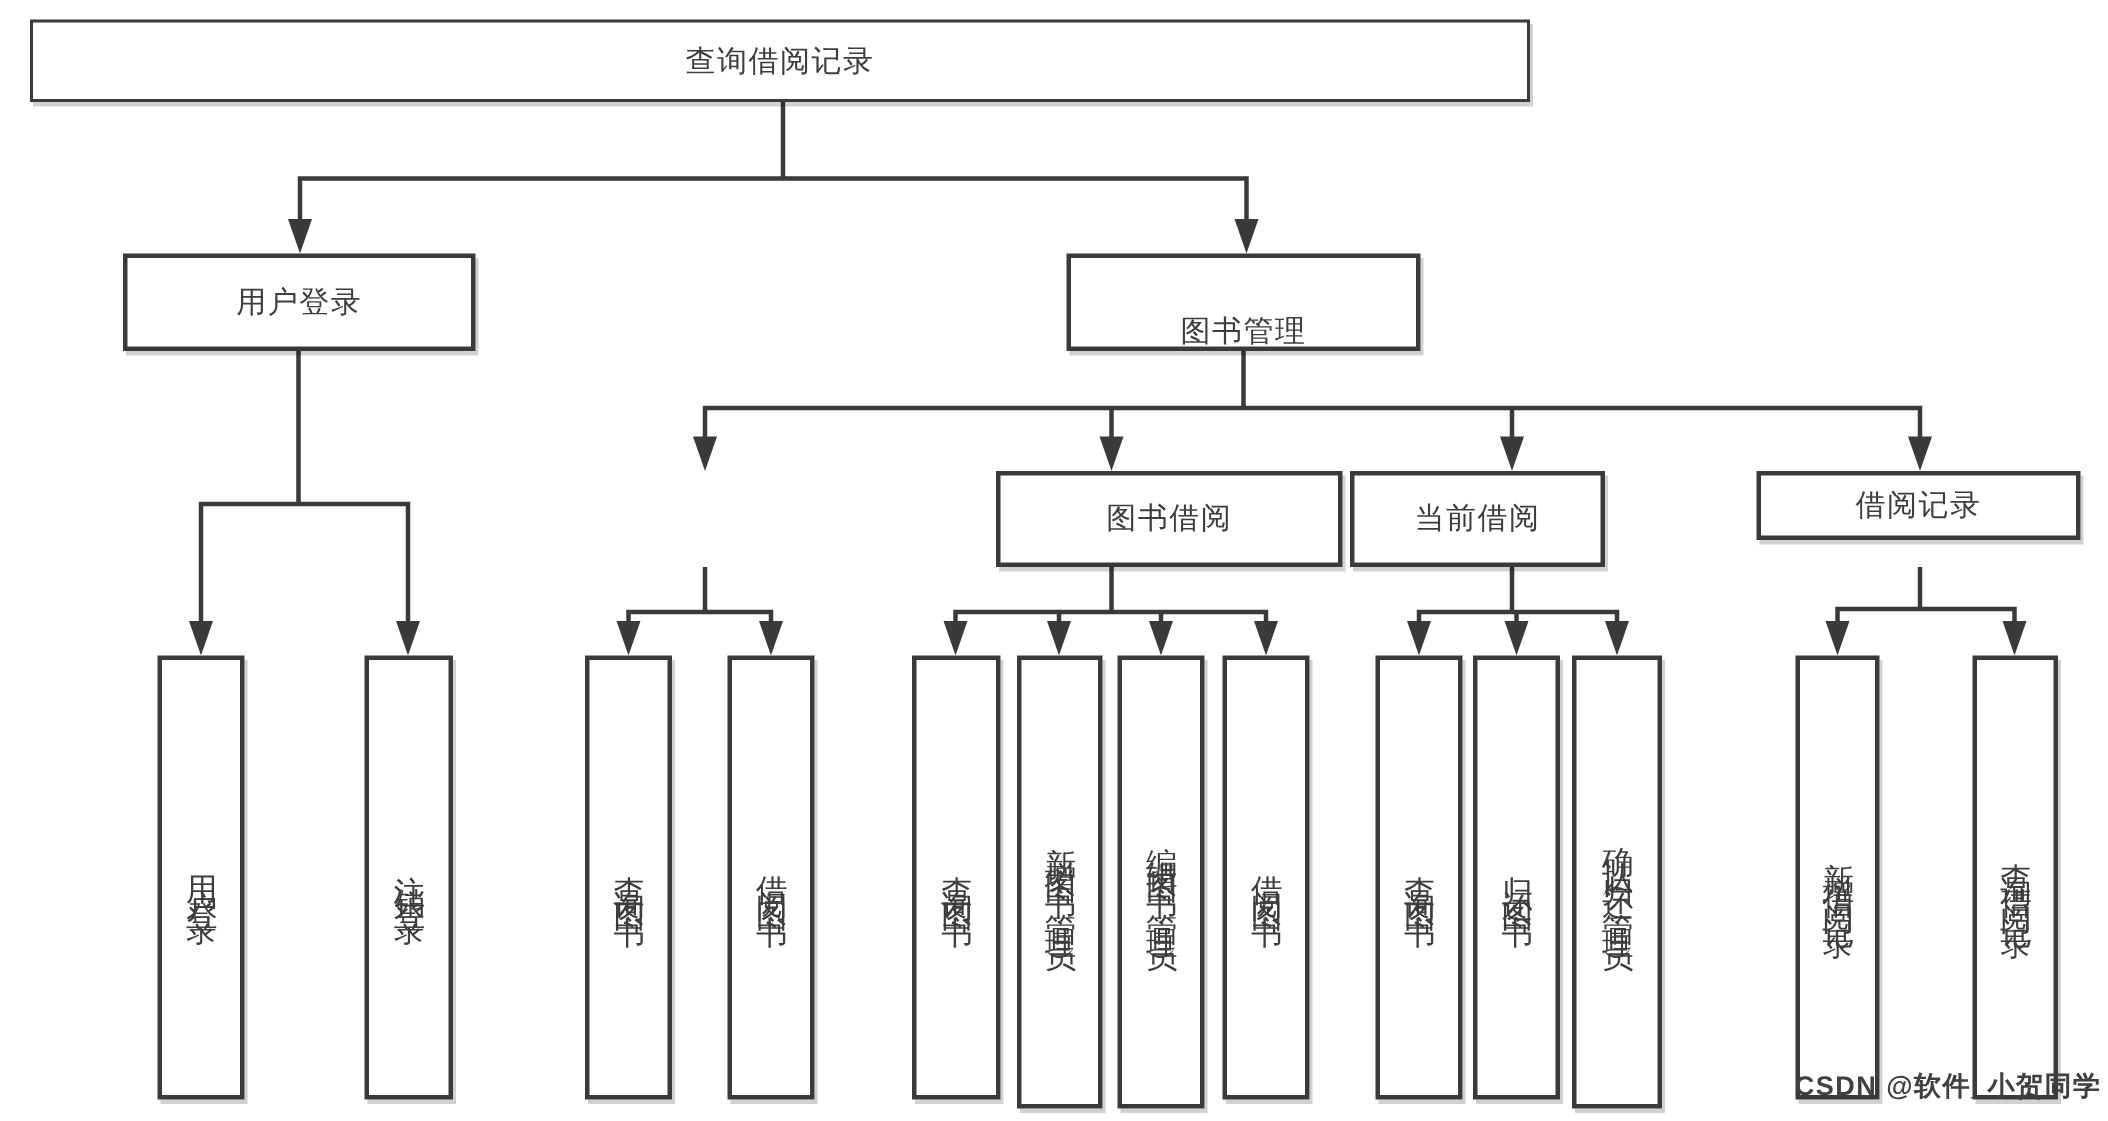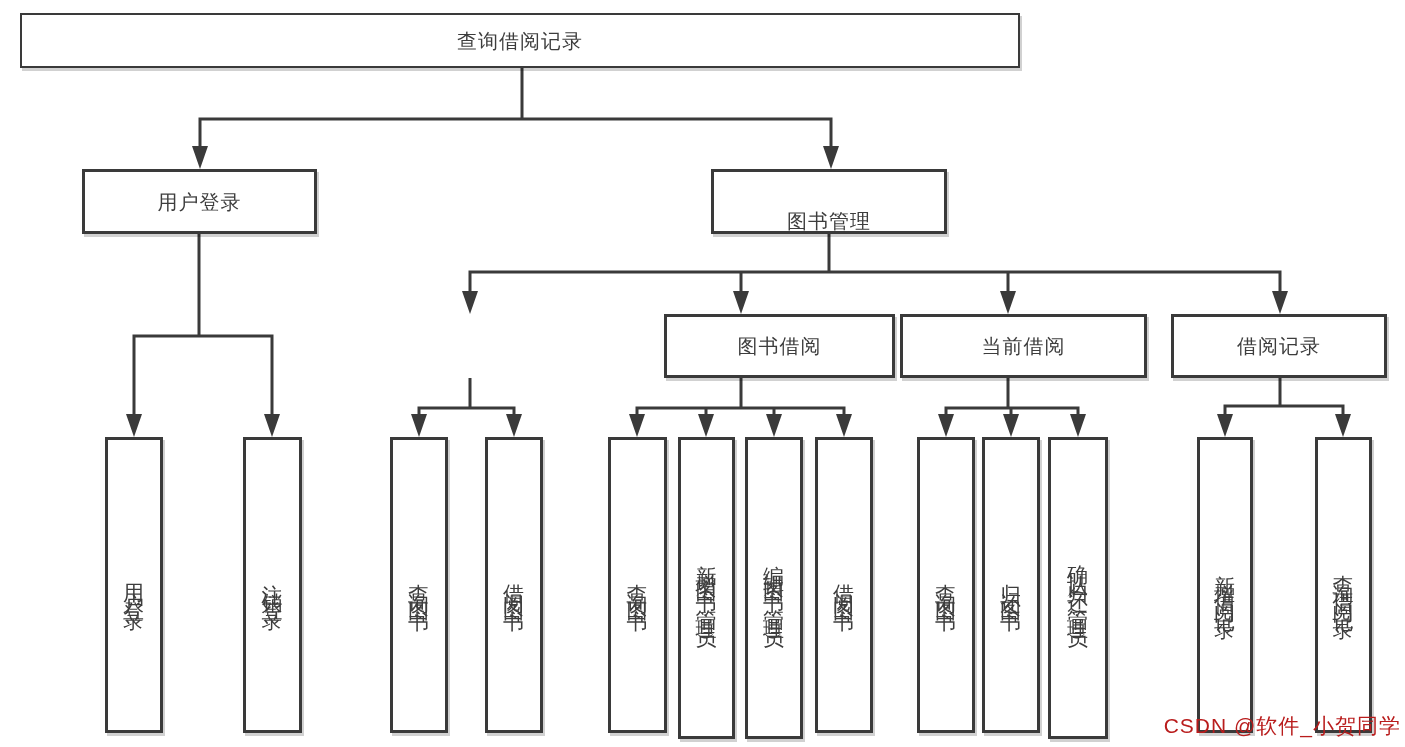--- a/index.html
+++ b/index.html
@@ -43,24 +43,25 @@
     writing-mode: vertical-rl;
     text-orientation: upright;
     font-size: 21px;
     letter-spacing: 9px;
     line-height: 1;
   }
   #watermark {
     position: absolute;
     top: 712px;
     right: 4px;
-    font-size: 21px;
-    color: #b91c1c;
+    font-size: 18px;
+    color: #404040;
     letter-spacing: 1px;
     white-space: nowrap;
+    font-weight: bold;
   }
 </style>
 </head>
 <body>
 
 <div id="canvas">
 
   <svg id="connector-layer" viewBox="0 0 1405 747" xmlns="http://www.w3.org/2000/svg">
     <g stroke="#3a3a3a" stroke-width="3" fill="none">
 
@@ -111,24 +112,24 @@
   <div class="node h-box" style="left:82px; top:169px; width:235px; height:65px;">
     <span>用户登录</span>
   </div>
   <div class="node h-box" style="left:711px; top:169px; width:236px; height:65px;align-items:flex-end;">
     <span>图书管理</span>
   </div>
 
   <div class="node h-box" style="left:664px; top:314px; width:231px; height:64px;">
     <span>图书借阅</span>
   </div>
-  <div class="node h-box" style="left:900px; top:314px; width:247px; height:64px;">
+  <div class="node h-box" style="left:900px; top:314px; width:170px; height:64px;">
     <span>当前借阅</span>
   </div>
-  <div class="node h-box" style="left:1171px; top:314px; width:216px; height:64px;">
+  <div class="node h-box" style="left:1171px; top:314px; width:216px; height:46px;">
     <span>借阅记录</span>
   </div>
 
   <div class="node v-box" style="left:105px; top:437px; width:58px; height:296px;">
     <span>用户登录</span>
   </div>
   <div class="node v-box" style="left:243px; top:437px; width:59px; height:296px;">
     <span>注销登录</span>
   </div>
 

